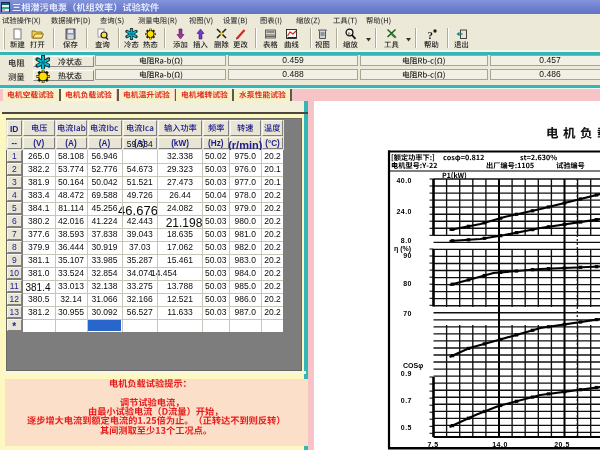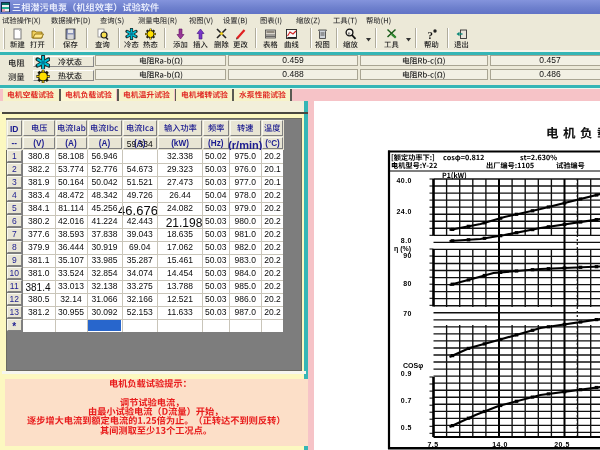--- a/index.html
+++ b/index.html
@@ -816,21 +816,21 @@
     <div style="position:absolute;left:71.0px;top:139px;transform:translateX(-50%);font-size:8.2px;color:#1c1c90;font-weight:bold">(A)</div>
     <div style="position:absolute;left:104.5px;top:139px;transform:translateX(-50%);font-size:8.2px;color:#1c1c90;font-weight:bold">(A)</div>
     <div style="position:absolute;left:139.75px;top:139px;transform:translateX(-50%);font-size:8.2px;color:#1c1c90;font-weight:bold">(A)</div>
     <div style="position:absolute;left:180.0px;top:139px;transform:translateX(-50%);font-size:8.2px;color:#1c1c90;font-weight:bold">(kW)</div>
     <div style="position:absolute;left:215.75px;top:139px;transform:translateX(-50%);font-size:8.2px;color:#1c1c90;font-weight:bold">(Hz)</div>
     <div style="position:absolute;left:245.25px;top:139px;transform:translateX(-50%);font-size:11px;color:#1c1c90;font-weight:bold">(r/min)</div>
     <div style="position:absolute;left:272.5px;top:139px;transform:translateX(-50%);font-size:8.2px;color:#1c1c90;font-weight:bold">(°C)</div>
     <div style="position:absolute;left:23.0px;top:149.5px;width:260.0px;height:182.0px;background:#fff"></div>
     <div style="position:absolute;left:6.5px;top:149.5px;width:15.5px;height:12.0px;background:#e8e5d4;border-right:1px solid #808080;border-bottom:1px solid #808080;border-top:1px solid #f8f8f0;border-left:1px solid #f8f8f0"></div>
     <div style="position:absolute;left:14.25px;top:151.7px;transform:translateX(-50%);font-size:8.5px;color:#1c1c90">1</div>
-    <div style="position:absolute;left:38.75px;top:151.9px;transform:translateX(-50%);font-size:8.5px;color:#0a0a0a">380.8</div>
+    <div style="position:absolute;left:38.75px;top:151.9px;transform:translateX(-50%);font-size:8.5px;color:#0a0a0a">265.0</div>
     <div style="position:absolute;left:71.0px;top:151.9px;transform:translateX(-50%);font-size:8.5px;color:#0a0a0a">58.108</div>
     <div style="position:absolute;left:104.5px;top:151.9px;transform:translateX(-50%);font-size:8.5px;color:#0a0a0a">56.946</div>
     <div style="position:absolute;left:139.75px;top:140px;transform:translateX(-50%);font-size:8.5px;color:#0a0a0a">59.334</div>
     <div style="position:absolute;left:180.0px;top:151.9px;transform:translateX(-50%);font-size:8.5px;color:#0a0a0a">32.338</div>
     <div style="position:absolute;left:215.75px;top:151.9px;transform:translateX(-50%);font-size:8.5px;color:#0a0a0a">50.02</div>
     <div style="position:absolute;left:245.25px;top:151.9px;transform:translateX(-50%);font-size:8.5px;color:#0a0a0a">975.0</div>
     <div style="position:absolute;left:272.5px;top:151.9px;transform:translateX(-50%);font-size:8.5px;color:#0a0a0a">20.2</div>
     <div style="position:absolute;left:6.5px;top:162.5px;width:15.5px;height:12.0px;background:#e8e5d4;border-right:1px solid #808080;border-bottom:1px solid #808080;border-top:1px solid #f8f8f0;border-left:1px solid #f8f8f0"></div>
     <div style="position:absolute;left:14.25px;top:164.7px;transform:translateX(-50%);font-size:8.5px;color:#1c1c90">2</div>
     <div style="position:absolute;left:38.75px;top:164.9px;transform:translateX(-50%);font-size:8.5px;color:#0a0a0a">382.2</div>
@@ -848,21 +848,21 @@
     <div style="position:absolute;left:104.5px;top:177.9px;transform:translateX(-50%);font-size:8.5px;color:#0a0a0a">50.042</div>
     <div style="position:absolute;left:139.75px;top:177.9px;transform:translateX(-50%);font-size:8.5px;color:#0a0a0a">51.521</div>
     <div style="position:absolute;left:180.0px;top:177.9px;transform:translateX(-50%);font-size:8.5px;color:#0a0a0a">27.473</div>
     <div style="position:absolute;left:215.75px;top:177.9px;transform:translateX(-50%);font-size:8.5px;color:#0a0a0a">50.03</div>
     <div style="position:absolute;left:245.25px;top:177.9px;transform:translateX(-50%);font-size:8.5px;color:#0a0a0a">977.0</div>
     <div style="position:absolute;left:272.5px;top:177.9px;transform:translateX(-50%);font-size:8.5px;color:#0a0a0a">20.1</div>
     <div style="position:absolute;left:6.5px;top:188.5px;width:15.5px;height:12.0px;background:#e8e5d4;border-right:1px solid #808080;border-bottom:1px solid #808080;border-top:1px solid #f8f8f0;border-left:1px solid #f8f8f0"></div>
     <div style="position:absolute;left:14.25px;top:190.7px;transform:translateX(-50%);font-size:8.5px;color:#1c1c90">4</div>
     <div style="position:absolute;left:38.75px;top:190.9px;transform:translateX(-50%);font-size:8.5px;color:#0a0a0a">383.4</div>
     <div style="position:absolute;left:71.0px;top:190.9px;transform:translateX(-50%);font-size:8.5px;color:#0a0a0a">48.472</div>
-    <div style="position:absolute;left:104.5px;top:190.9px;transform:translateX(-50%);font-size:8.5px;color:#0a0a0a">48.342</div>
+    <div style="position:absolute;left:104.5px;top:190.9px;transform:translateX(-50%);font-size:8.5px;color:#0a0a0a">69.588</div>
     <div style="position:absolute;left:139.75px;top:190.9px;transform:translateX(-50%);font-size:8.5px;color:#0a0a0a">49.726</div>
     <div style="position:absolute;left:180.0px;top:190.9px;transform:translateX(-50%);font-size:8.5px;color:#0a0a0a">26.44</div>
     <div style="position:absolute;left:215.75px;top:190.9px;transform:translateX(-50%);font-size:8.5px;color:#0a0a0a">50.04</div>
     <div style="position:absolute;left:245.25px;top:190.9px;transform:translateX(-50%);font-size:8.5px;color:#0a0a0a">978.0</div>
     <div style="position:absolute;left:272.5px;top:190.9px;transform:translateX(-50%);font-size:8.5px;color:#0a0a0a">20.2</div>
     <div style="position:absolute;left:6.5px;top:201.5px;width:15.5px;height:12.0px;background:#e8e5d4;border-right:1px solid #808080;border-bottom:1px solid #808080;border-top:1px solid #f8f8f0;border-left:1px solid #f8f8f0"></div>
     <div style="position:absolute;left:14.25px;top:203.7px;transform:translateX(-50%);font-size:8.5px;color:#1c1c90">5</div>
     <div style="position:absolute;left:38.75px;top:203.9px;transform:translateX(-50%);font-size:8.5px;color:#0a0a0a">384.1</div>
     <div style="position:absolute;left:71.0px;top:203.9px;transform:translateX(-50%);font-size:8.5px;color:#0a0a0a">81.114</div>
     <div style="position:absolute;left:104.5px;top:203.9px;transform:translateX(-50%);font-size:8.5px;color:#0a0a0a">45.256</div>
@@ -889,42 +889,42 @@
     <div style="position:absolute;left:139.75px;top:229.9px;transform:translateX(-50%);font-size:8.5px;color:#0a0a0a">39.043</div>
     <div style="position:absolute;left:180.0px;top:229.9px;transform:translateX(-50%);font-size:8.5px;color:#0a0a0a">18.635</div>
     <div style="position:absolute;left:215.75px;top:229.9px;transform:translateX(-50%);font-size:8.5px;color:#0a0a0a">50.03</div>
     <div style="position:absolute;left:245.25px;top:229.9px;transform:translateX(-50%);font-size:8.5px;color:#0a0a0a">981.0</div>
     <div style="position:absolute;left:272.5px;top:229.9px;transform:translateX(-50%);font-size:8.5px;color:#0a0a0a">20.2</div>
     <div style="position:absolute;left:6.5px;top:240.5px;width:15.5px;height:12.0px;background:#e8e5d4;border-right:1px solid #808080;border-bottom:1px solid #808080;border-top:1px solid #f8f8f0;border-left:1px solid #f8f8f0"></div>
     <div style="position:absolute;left:14.25px;top:242.7px;transform:translateX(-50%);font-size:8.5px;color:#1c1c90">8</div>
     <div style="position:absolute;left:38.75px;top:242.9px;transform:translateX(-50%);font-size:8.5px;color:#0a0a0a">379.9</div>
     <div style="position:absolute;left:71.0px;top:242.9px;transform:translateX(-50%);font-size:8.5px;color:#0a0a0a">36.444</div>
     <div style="position:absolute;left:104.5px;top:242.9px;transform:translateX(-50%);font-size:8.5px;color:#0a0a0a">30.919</div>
-    <div style="position:absolute;left:139.75px;top:242.9px;transform:translateX(-50%);font-size:8.5px;color:#0a0a0a">69.04</div>
+    <div style="position:absolute;left:139.75px;top:242.9px;transform:translateX(-50%);font-size:8.5px;color:#0a0a0a">37.03</div>
     <div style="position:absolute;left:180.0px;top:242.9px;transform:translateX(-50%);font-size:8.5px;color:#0a0a0a">17.062</div>
     <div style="position:absolute;left:215.75px;top:242.9px;transform:translateX(-50%);font-size:8.5px;color:#0a0a0a">50.03</div>
     <div style="position:absolute;left:245.25px;top:242.9px;transform:translateX(-50%);font-size:8.5px;color:#0a0a0a">982.0</div>
     <div style="position:absolute;left:272.5px;top:242.9px;transform:translateX(-50%);font-size:8.5px;color:#0a0a0a">20.2</div>
     <div style="position:absolute;left:6.5px;top:253.5px;width:15.5px;height:12.0px;background:#e8e5d4;border-right:1px solid #808080;border-bottom:1px solid #808080;border-top:1px solid #f8f8f0;border-left:1px solid #f8f8f0"></div>
     <div style="position:absolute;left:14.25px;top:255.7px;transform:translateX(-50%);font-size:8.5px;color:#1c1c90">9</div>
     <div style="position:absolute;left:38.75px;top:255.9px;transform:translateX(-50%);font-size:8.5px;color:#0a0a0a">381.1</div>
     <div style="position:absolute;left:71.0px;top:255.9px;transform:translateX(-50%);font-size:8.5px;color:#0a0a0a">35.107</div>
     <div style="position:absolute;left:104.5px;top:255.9px;transform:translateX(-50%);font-size:8.5px;color:#0a0a0a">33.985</div>
     <div style="position:absolute;left:139.75px;top:255.9px;transform:translateX(-50%);font-size:8.5px;color:#0a0a0a">35.287</div>
     <div style="position:absolute;left:180.0px;top:255.9px;transform:translateX(-50%);font-size:8.5px;color:#0a0a0a">15.461</div>
     <div style="position:absolute;left:215.75px;top:255.9px;transform:translateX(-50%);font-size:8.5px;color:#0a0a0a">50.03</div>
     <div style="position:absolute;left:245.25px;top:255.9px;transform:translateX(-50%);font-size:8.5px;color:#0a0a0a">983.0</div>
     <div style="position:absolute;left:272.5px;top:255.9px;transform:translateX(-50%);font-size:8.5px;color:#0a0a0a">20.2</div>
     <div style="position:absolute;left:6.5px;top:266.5px;width:15.5px;height:12.0px;background:#e8e5d4;border-right:1px solid #808080;border-bottom:1px solid #808080;border-top:1px solid #f8f8f0;border-left:1px solid #f8f8f0"></div>
     <div style="position:absolute;left:14.25px;top:268.7px;transform:translateX(-50%);font-size:8.5px;color:#1c1c90">10</div>
     <div style="position:absolute;left:38.75px;top:268.9px;transform:translateX(-50%);font-size:8.5px;color:#0a0a0a">381.0</div>
     <div style="position:absolute;left:71.0px;top:268.9px;transform:translateX(-50%);font-size:8.5px;color:#0a0a0a">33.524</div>
     <div style="position:absolute;left:104.5px;top:268.9px;transform:translateX(-50%);font-size:8.5px;color:#0a0a0a">32.854</div>
     <div style="position:absolute;left:139.75px;top:268.9px;transform:translateX(-50%);font-size:8.5px;color:#0a0a0a">34.074</div>
-    <div style="position:absolute;left:180.0px;top:268.9px;transform:translateX(-50%);font-size:8.5px;color:#0a0a0a">14.454</div>
+    <div style="position:absolute;left:164px;top:268.9px;transform:translateX(-50%);font-size:8.5px;color:#0a0a0a">14.454</div>
     <div style="position:absolute;left:215.75px;top:268.9px;transform:translateX(-50%);font-size:8.5px;color:#0a0a0a">50.03</div>
     <div style="position:absolute;left:245.25px;top:268.9px;transform:translateX(-50%);font-size:8.5px;color:#0a0a0a">984.0</div>
     <div style="position:absolute;left:272.5px;top:268.9px;transform:translateX(-50%);font-size:8.5px;color:#0a0a0a">20.2</div>
     <div style="position:absolute;left:6.5px;top:279.5px;width:15.5px;height:12.0px;background:#e8e5d4;border-right:1px solid #808080;border-bottom:1px solid #808080;border-top:1px solid #f8f8f0;border-left:1px solid #f8f8f0"></div>
     <div style="position:absolute;left:14.25px;top:281.7px;transform:translateX(-50%);font-size:8.5px;color:#1c1c90">11</div>
     <div style="position:absolute;left:38px;top:281.9px;transform:translateX(-50%);font-size:10px;color:#0a0a0a">381.4</div>
     <div style="position:absolute;left:71.0px;top:281.9px;transform:translateX(-50%);font-size:8.5px;color:#0a0a0a">33.013</div>
     <div style="position:absolute;left:104.5px;top:281.9px;transform:translateX(-50%);font-size:8.5px;color:#0a0a0a">32.138</div>
     <div style="position:absolute;left:139.75px;top:281.9px;transform:translateX(-50%);font-size:8.5px;color:#0a0a0a">33.275</div>
     <div style="position:absolute;left:180.0px;top:281.9px;transform:translateX(-50%);font-size:8.5px;color:#0a0a0a">13.788</div>
@@ -939,21 +939,21 @@
     <div style="position:absolute;left:139.75px;top:294.9px;transform:translateX(-50%);font-size:8.5px;color:#0a0a0a">32.166</div>
     <div style="position:absolute;left:180.0px;top:294.9px;transform:translateX(-50%);font-size:8.5px;color:#0a0a0a">12.521</div>
     <div style="position:absolute;left:215.75px;top:294.9px;transform:translateX(-50%);font-size:8.5px;color:#0a0a0a">50.03</div>
     <div style="position:absolute;left:245.25px;top:294.9px;transform:translateX(-50%);font-size:8.5px;color:#0a0a0a">986.0</div>
     <div style="position:absolute;left:272.5px;top:294.9px;transform:translateX(-50%);font-size:8.5px;color:#0a0a0a">20.2</div>
     <div style="position:absolute;left:6.5px;top:305.5px;width:15.5px;height:12.0px;background:#e8e5d4;border-right:1px solid #808080;border-bottom:1px solid #808080;border-top:1px solid #f8f8f0;border-left:1px solid #f8f8f0"></div>
     <div style="position:absolute;left:14.25px;top:307.7px;transform:translateX(-50%);font-size:8.5px;color:#1c1c90">13</div>
     <div style="position:absolute;left:38.75px;top:307.9px;transform:translateX(-50%);font-size:8.5px;color:#0a0a0a">381.2</div>
     <div style="position:absolute;left:71.0px;top:307.9px;transform:translateX(-50%);font-size:8.5px;color:#0a0a0a">30.955</div>
     <div style="position:absolute;left:104.5px;top:307.9px;transform:translateX(-50%);font-size:8.5px;color:#0a0a0a">30.092</div>
-    <div style="position:absolute;left:139.75px;top:307.9px;transform:translateX(-50%);font-size:8.5px;color:#0a0a0a">52.153</div>
+    <div style="position:absolute;left:139.75px;top:307.9px;transform:translateX(-50%);font-size:8.5px;color:#0a0a0a">56.527</div>
     <div style="position:absolute;left:180.0px;top:307.9px;transform:translateX(-50%);font-size:8.5px;color:#0a0a0a">11.633</div>
     <div style="position:absolute;left:215.75px;top:307.9px;transform:translateX(-50%);font-size:8.5px;color:#0a0a0a">50.03</div>
     <div style="position:absolute;left:245.25px;top:307.9px;transform:translateX(-50%);font-size:8.5px;color:#0a0a0a">987.0</div>
     <div style="position:absolute;left:272.5px;top:307.9px;transform:translateX(-50%);font-size:8.5px;color:#0a0a0a">20.2</div>
     <div style="position:absolute;left:6.5px;top:318.5px;width:15.5px;height:12.0px;background:#e8e5d4;border-right:1px solid #808080;border-bottom:1px solid #808080;border-top:1px solid #f8f8f0;border-left:1px solid #f8f8f0"></div>
     <div style="position:absolute;left:14.25px;top:321px;transform:translateX(-50%);font-size:10px;color:#1c1c90;font-weight:bold">*</div>
     <svg style="position:absolute;left:6px;top:149.5px" width="296" height="182" viewBox="0 0 296 182">
       <g stroke="#c9c5b9" stroke-width="1" shape-rendering="crispEdges">
         <line x1="49.0" y1="0" x2="49.0" y2="182"></line>
         <line x1="81.0" y1="0" x2="81.0" y2="182"></line>

